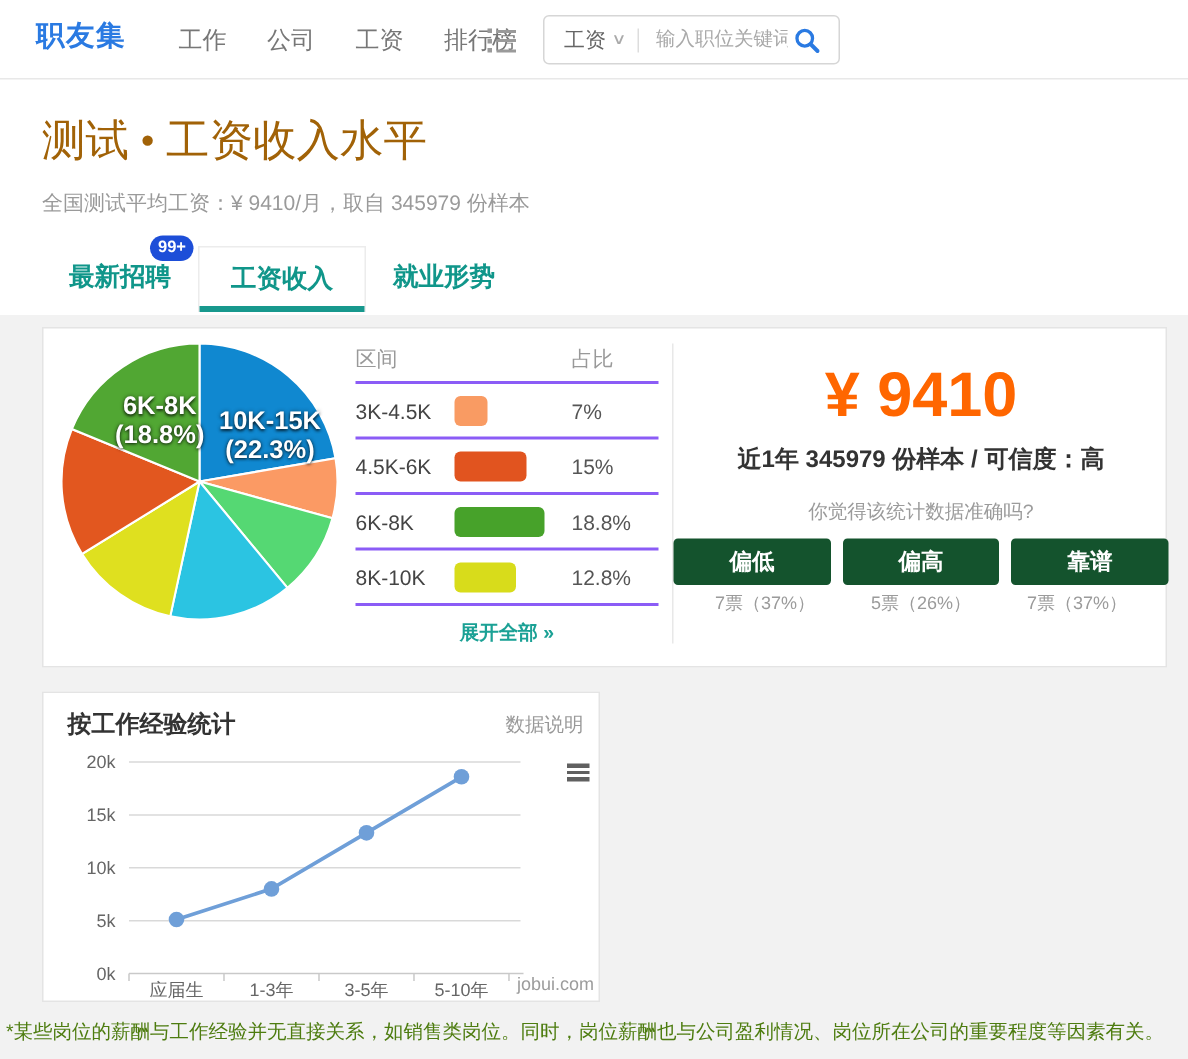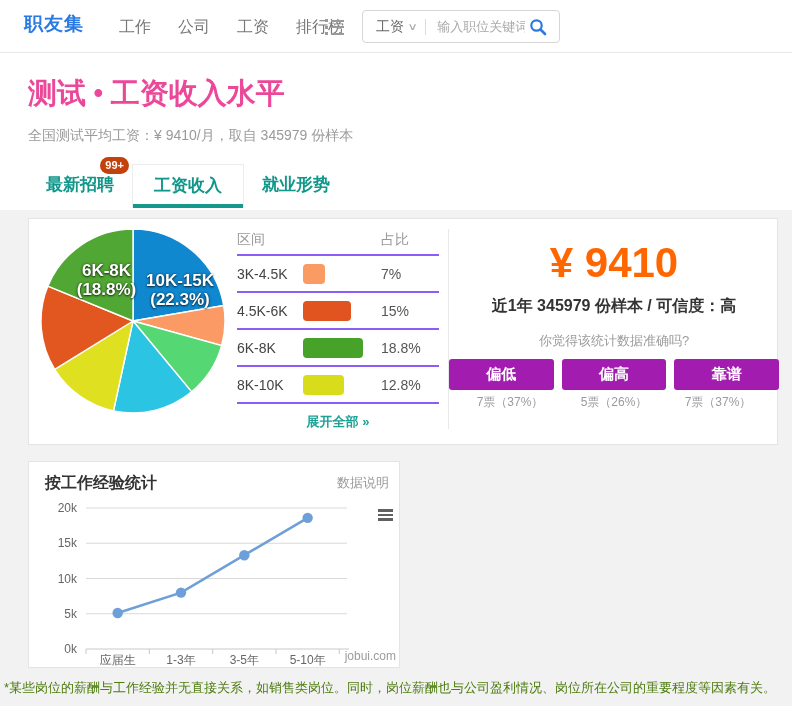--- a/index.html
+++ b/index.html
@@ -14,32 +14,32 @@
   .nav-links{position:absolute;left:119px;top:17px;display:flex;gap:27px;font-size:16px;color:#777;}
   .nav-links span{cursor:pointer;}
   .list-icon{position:absolute;left:325px;top:19px;width:20px;height:16px;display:flex;flex-direction:column;justify-content:space-between;}
   .list-icon i{display:flex;align-items:center;gap:3px;}
   .list-icon i b{width:3px;height:3px;background:#9a9a9a;display:block;}
   .list-icon i s{width:13px;height:2px;background:#9a9a9a;display:block;}
   .search-box{position:absolute;left:362px;top:10px;width:196px;height:31px;border:1px solid #d6d6d6;border-radius:4px;display:flex;align-items:center;background:#fff;}
   .search-cat{margin-left:13px;font-size:14px;color:#666;}
   .chev{margin-left:5px;font-size:10px;color:#aaa;transform:scaleX(1.4);}
   .search-sep{width:1px;height:16px;background:#ddd;margin:0 9px;}
-  .search-input{border:none;outline:none;width:88px;font-size:13px;color:#701a75;font-family:Liberation Serif, serif;text-align:center;}
+  .search-input{border:none;outline:none;width:88px;font-size:13px;color:#701a75;font-family:Liberation Mono, monospace;text-align:center;}
   .search-input::placeholder{color:#a9a9a9;}
   .search-glass{margin-left:2px;cursor:pointer;display:flex;}
   
-  .page-title{position:absolute;left:28px;top:74px;font-size:29px;font-weight:bold;color:#ec4899;font-family:"Liberation Serif","DejaVu Serif",serif;}
+  .page-title{position:absolute;left:28px;top:74px;font-size:29px;font-weight:normal;color:#a16207;font-family:"Liberation Serif","DejaVu Serif",serif;}
   .page-subtitle{position:absolute;left:28px;top:127px;font-size:14px;color:#9a9a9a;}
   
   .tabs{position:absolute;left:28px;top:164px;display:flex;height:44px;}
   .tab{width:104px;text-align:center;line-height:42px;font-size:17px;font-weight:bold;color:#10968a;cursor:pointer;position:relative;}
   .tab.active{background:#fff;border:1px solid #ececec;border-bottom:none;width:110px;}
   .tab.active:after{content:"";position:absolute;left:0;right:0;bottom:0;height:4px;background:#17988d;}
-  .badge{position:absolute;top:-7px;right:3px;background:#c2410c;color:#fff;font-size:11px;font-weight:bold;line-height:15px;padding:1px 5px;border-radius:10px;}
+  .badge{position:absolute;top:-7px;right:3px;background:#1d4ed8;color:#fff;font-size:11px;font-weight:bold;line-height:15px;padding:1px 5px;border-radius:10px;}
   
   .gray-bg{position:absolute;left:0;top:210px;width:792px;height:496px;background:#f2f2f2;}
   .card{position:absolute;background:#fff;border:1px solid #e4e4e4;box-sizing:border-box;}
   .card1{left:28px;top:218px;width:750px;height:227px;}
   .pie-wrap{position:absolute;left:10px;top:8px;width:188px;height:188px;}
   .pie-label{position:absolute;color:#fff;font-weight:bold;font-size:17px;line-height:19px;text-align:center;pointer-events:none;text-shadow:0 1px 2px rgba(0,0,0,.65),0 0 3px rgba(0,0,0,.45);}
   .pie-label.green{left:10px;top:34px;width:115px;}
   .pie-label.blue{left:84px;top:44px;width:114px;}
   
   .range-table{position:absolute;left:208px;top:6px;width:202px;font-size:14px;}
@@ -49,21 +49,21 @@
   .rt-row .pct{color:#555;}
   .swatch{height:20px;border-radius:4px;}
   .expand-link{margin-top:9px;text-align:center;color:#1ba195;font-size:13px;font-weight:bold;cursor:pointer;}
   .v-divider{position:absolute;left:419px;top:10px;height:200px;width:1px;background:#e8e8e8;}
   
   .stats{position:absolute;left:420px;top:0;width:330px;height:100%;text-align:center;}
   .avg-salary{margin-top:20px;font-size:42px;font-weight:bold;color:#ff6600;}
   .sample-info{margin-top:9px;font-size:16px;font-weight:bold;color:#333;}
   .accuracy-q{margin-top:15px;font-size:13px;color:#9b9b9b;}
   .vote-row{margin-top:9px;display:flex;justify-content:center;gap:8px;}
-  .vote-btn{width:111px;height:31px;background:#a21caf;color:#fff;font-size:15px;font-weight:bold;border:none;border-radius:3px;cursor:pointer;font-family:inherit;}
+  .vote-btn{width:111px;height:31px;background:#14532d;color:#fff;font-size:15px;font-weight:bold;border:none;border-radius:3px;cursor:pointer;font-family:inherit;}
   .vote-counts{display:flex;justify-content:center;gap:8px;margin-top:4px;}
   .vote-counts span{width:96px;font-size:12px;color:#9b9b9b;}
   
   .card2{left:28px;top:461px;width:372px;height:207px;overflow:hidden;}
   .exp-title{position:absolute;left:16px;top:11px;font-size:16px;font-weight:bold;color:#333;}
   .data-note{position:absolute;right:10px;top:12px;font-size:13px;color:#999;cursor:pointer;}
   .export-icon{position:absolute;right:6px;top:47px;width:15px;cursor:pointer;}
   .export-icon div{height:2.5px;background:#606060;margin-bottom:2px;}
   .line-chart{position:absolute;left:0;top:36px;}
   .watermark{position:absolute;right:3px;bottom:4px;font-size:12px;color:#9c9c9c;}

